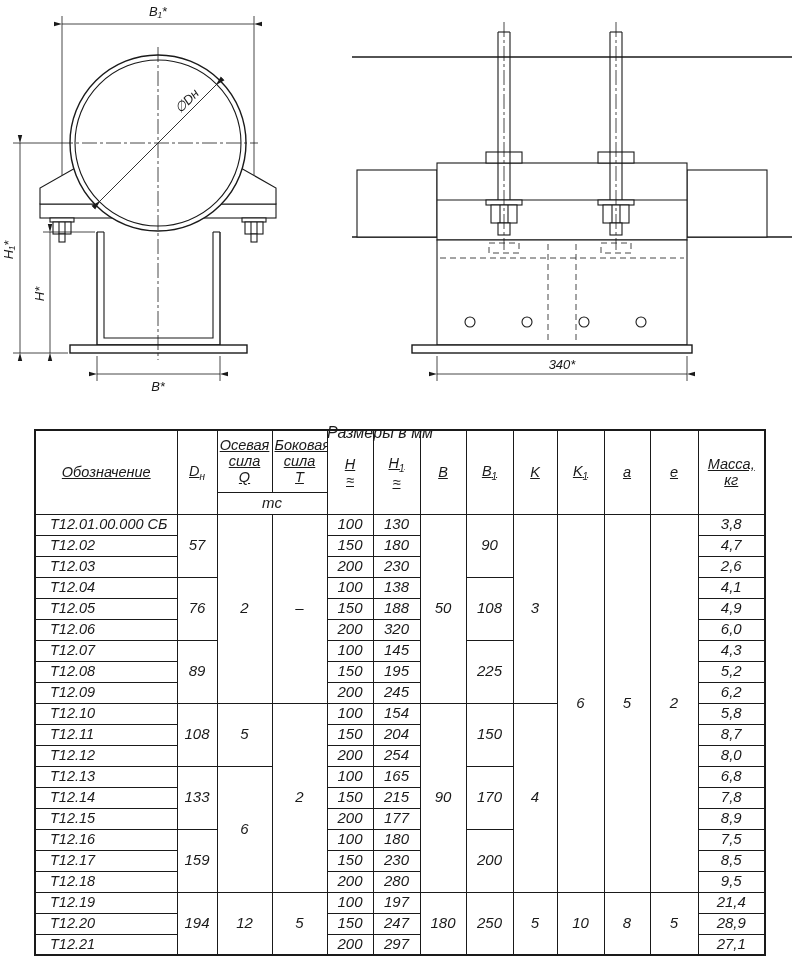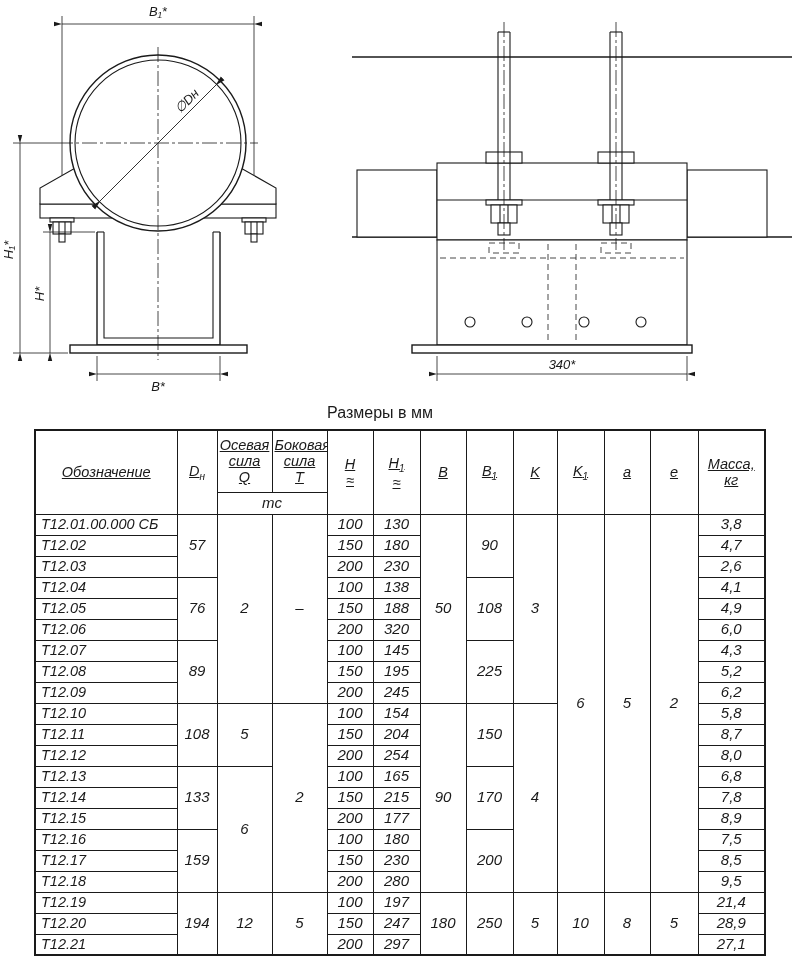--- a/index.html
+++ b/index.html
@@ -1,30 +1,30 @@
 <!DOCTYPE html>
 <html><head>
 <meta charset="utf-8">
 <style>
   * { margin:0; padding:0; box-sizing:border-box; }
   html,body { width:800px; height:970px; background:#ffffff; overflow:hidden;
               font-family:"Liberation Sans", sans-serif; color:#1a1a1a; }
   .page { position:relative; width:800px; height:970px; }
   svg.drawing { position:absolute; top:0; left:0; }
-  .table-title { position:absolute; top:404px; left:0; width:760px; text-align:center;
-                 font-size:16px; }
+  .table-title { position:absolute; top:424px; left:0; width:760px; text-align:center;
+                 font-style:italic; font-size:16px; }
   table.dims { position:absolute; top:429px; left:34px; width:732px;
                border-collapse:collapse; table-layout:fixed; font-style:italic;
                border:2px solid #1a1a1a; }
   .dims th, .dims td { border:1px solid #1a1a1a; font-weight:normal; text-align:center;
                vertical-align:middle; font-size:15px; padding:0 2px; line-height:1.12;
                height:21px; overflow:hidden; white-space:nowrap; }
   .dims thead tr.hrow1 th { height:62px; font-size:14.5px; white-space:normal;text-decoration:underline; }
   .dims thead tr.hrow2 th { height:22px;margin-top:8px; }
-  .dims td.des { text-align:left; padding-left:5px; font-size:14.5px; }
+  .dims td.des { text-align:left; padding-left:14px; font-size:14.5px; }
   .dims sub { font-size:10px; }
 </style>
 </head>
 <body>
 
 <div class="page">
 
   <svg class="drawing" width="800" height="400" viewBox="0 0 800 400">
     <defs>
       <marker id="arr" viewBox="0 0 10 6" refX="0.5" refY="3" markerWidth="11" markerHeight="7" orient="auto-start-reverse">

